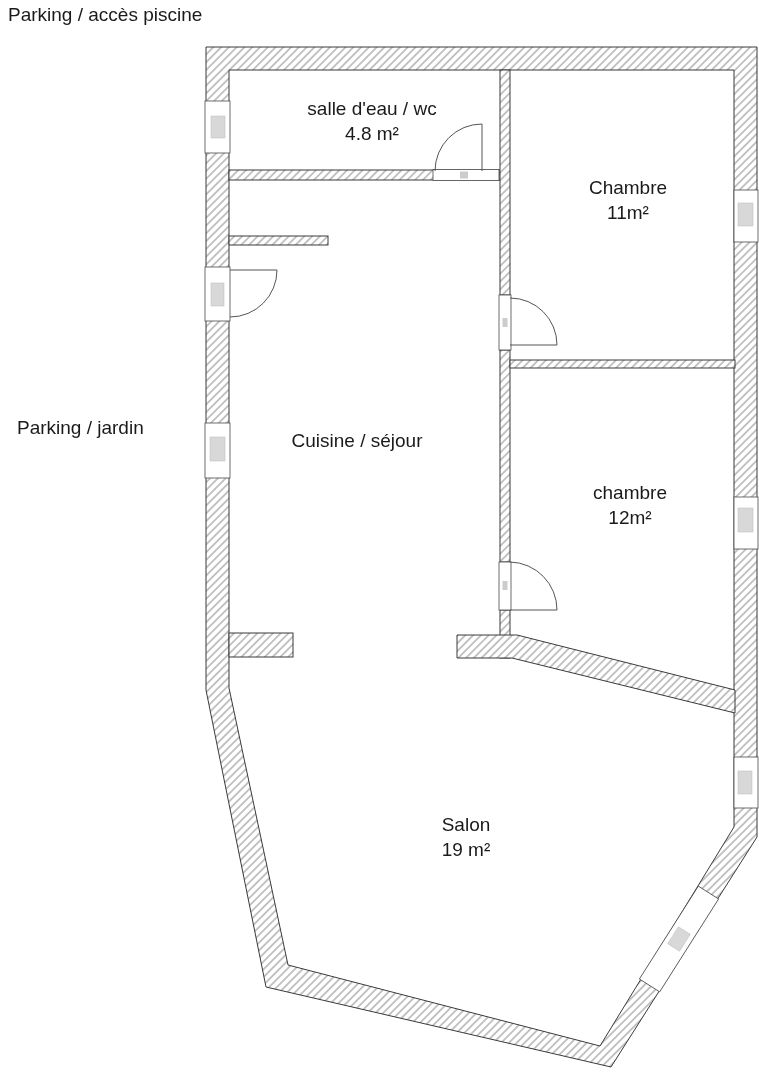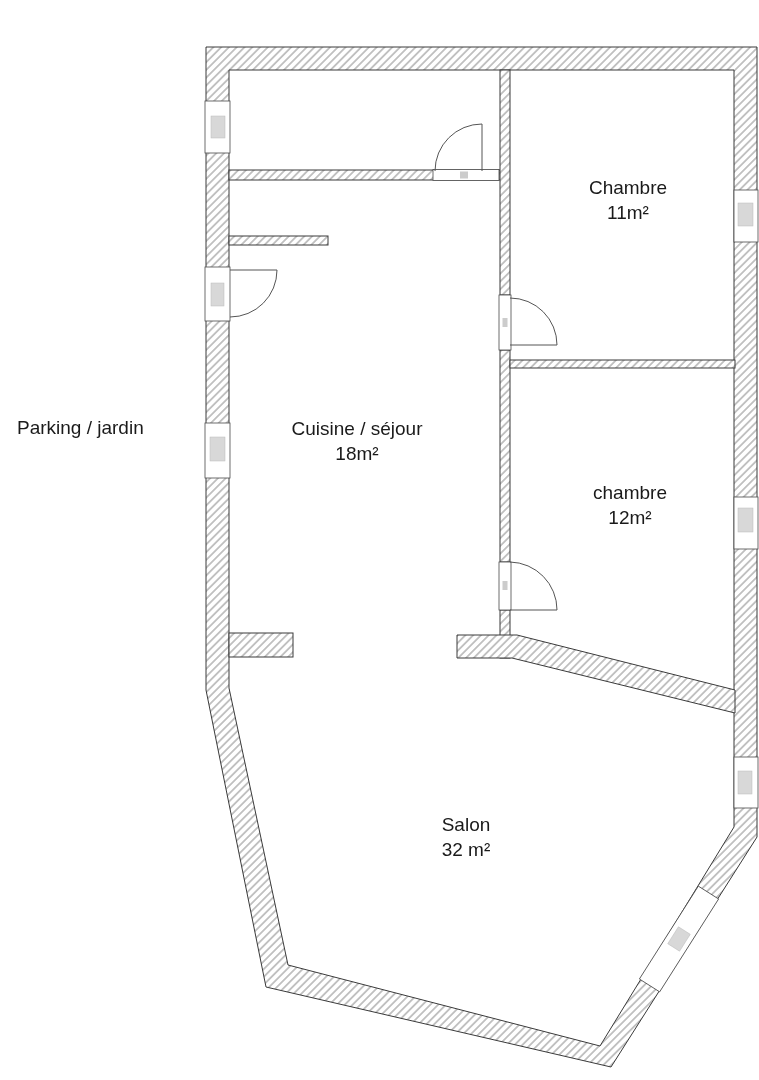--- a/index.html
+++ b/index.html
@@ -119,32 +119,36 @@
         <line x1="510" y1="345" x2="557" y2="345"></line>
         <path d="M510,298 A47,47 0 0 1 557,345"></path>
       </g>
       <g>
         <line x1="510" y1="610" x2="557" y2="610"></line>
         <path d="M510,562 A48,48 0 0 1 557,610"></path>
       </g>
     </g>
   </svg>
 
+  <div class="outside-label" style="left:8px;top:4px">Parking / accès piscine</div>
   <div class="outside-label" style="left:17px;top:417px">Parking / jardin</div>
 
+  <div class="label" style="left:372px;top:121px">
+    <span>salle d'eau / wc</span>
+    <span>4.8 m²</span>
+  </div>
   <div class="label" style="left:628px;top:200px">
     <span>Chambre</span>
     <span>11m²</span>
   </div>
   <div class="label" style="left:357px;top:441px">
     <span>Cuisine / séjour</span>
-    <span>18m²</span>
   </div>
   <div class="label" style="left:630px;top:505px">
     <span>chambre</span>
     <span>12m²</span>
   </div>
   <div class="label" style="left:466px;top:837px">
     <span>Salon</span>
-    <span>32 m²</span>
+    <span>19 m²</span>
   </div>
 
 </div>
 
 </body></html>

